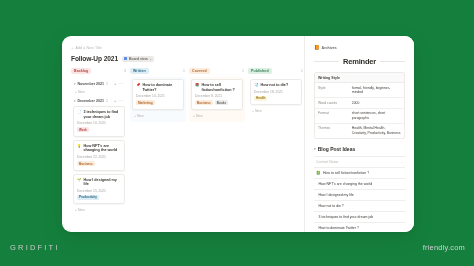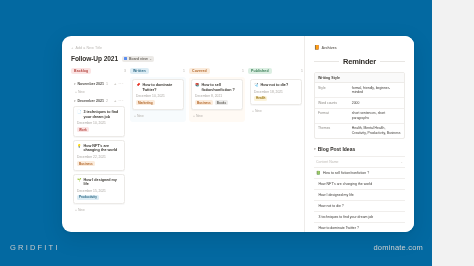--- a/index.html
+++ b/index.html
@@ -2,21 +2,21 @@
 <html><head>
 <meta charset="utf-8">
 <style>
   * { box-sizing: border-box; margin: 0; padding: 0; }
   html, body {
     width: 474px; height: 266px;
     background: #f2f2f2;
     font-family: "Liberation Sans", sans-serif;
     overflow: hidden;
   }
-  .stage { position: relative; width: 432px; height: 266px; background: #0369a1; }
+  .stage { position: relative; width: 474px; height: 266px; background: #15803d; }
 
   
   .wm-left {
     position: absolute; left: 10px; top: 243px;
     font-size: 7.5px; letter-spacing: 2.2px; color: #c9c9c9; font-weight: 400;
   }
   .wm-right {
     position: absolute; right: 9px; top: 243px;
     font-size: 7.5px; letter-spacing: .2px; color: #cfcfcf;
   }
@@ -343,14 +343,14 @@
           </div>
           <div class="lrow">
             <span class="ic"></span>
             <span>How to dominate Twitter ?</span>
           </div>
         </div>
     </div>
   </div>
 
   <div class="wm-left">GRIDFITI</div>
-  <div class="wm-right">dominate.com</div>
+  <div class="wm-right">friendly.com</div>
 </div>
 
 </body></html>

